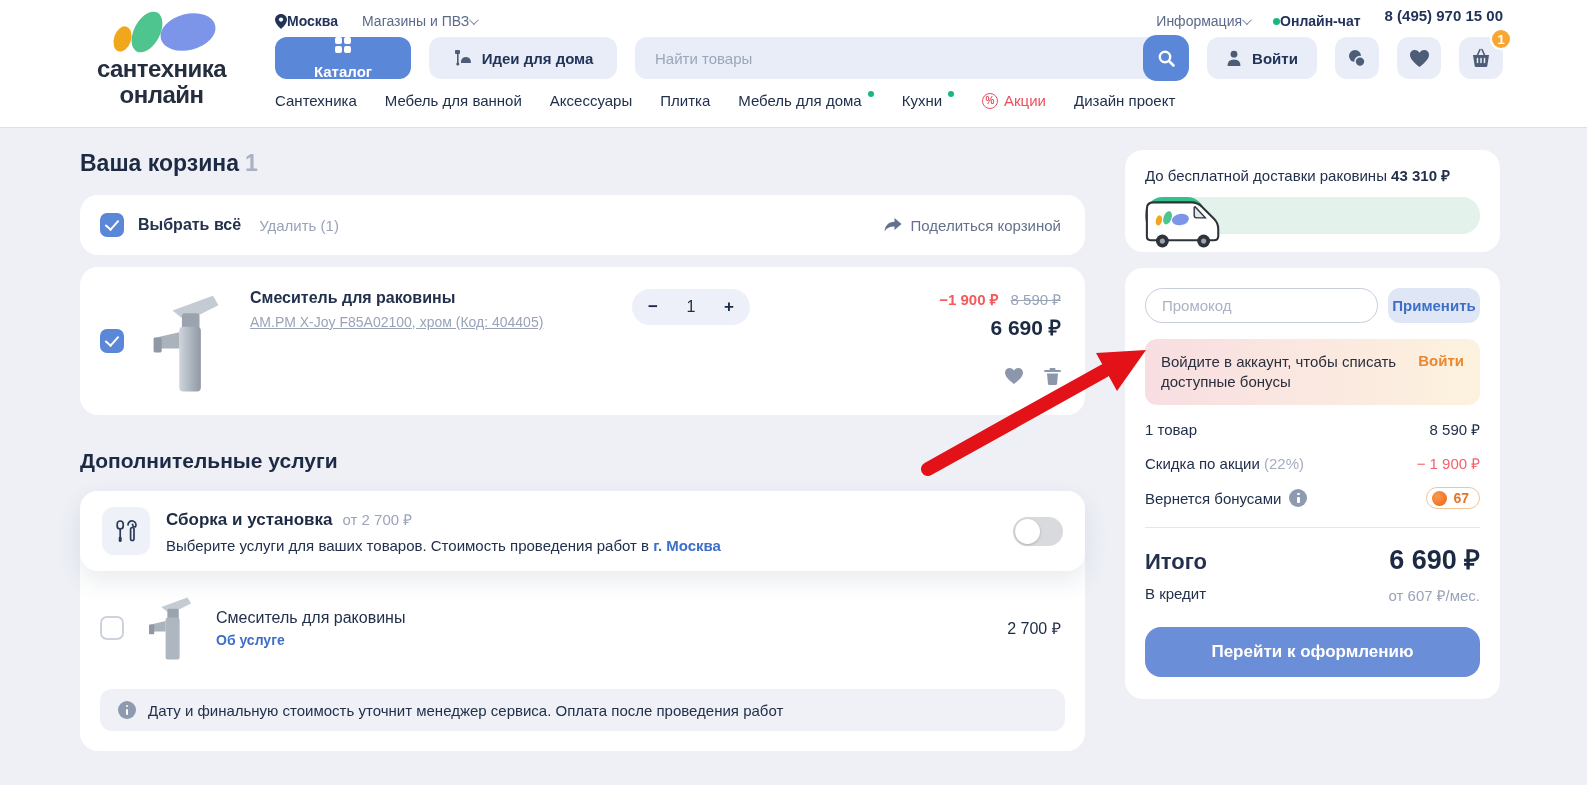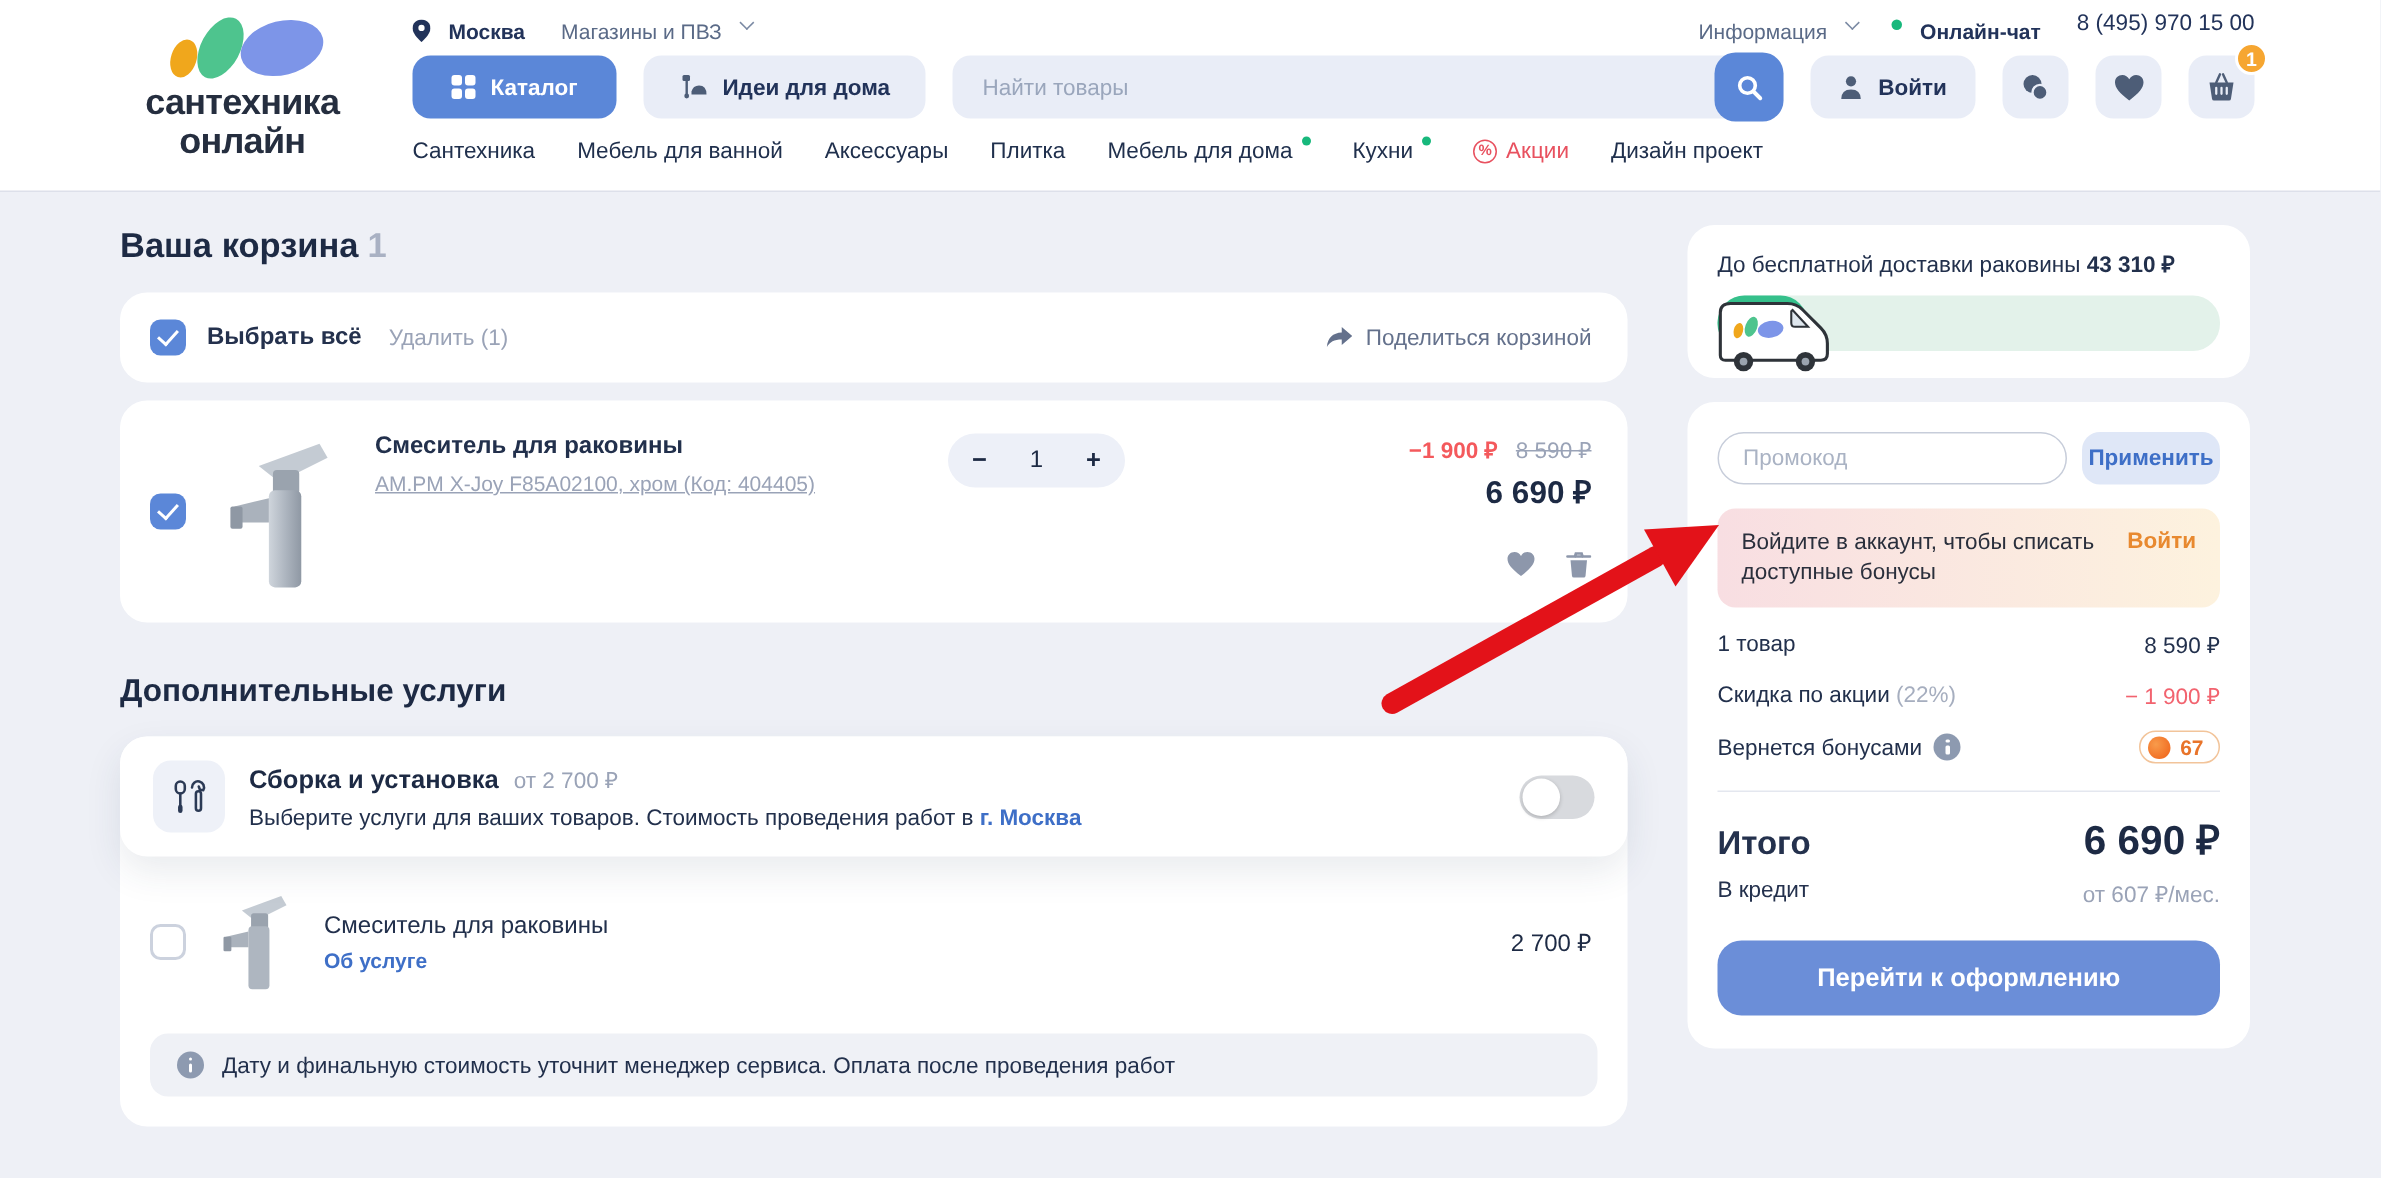--- a/index.html
+++ b/index.html
@@ -11,27 +11,27 @@
   .logo { width:163px; padding-top:10px; flex:none; }
   .logo-shapes { position:relative; height:46px; margin-left:28px; }
   .ls { position:absolute; border-radius:50%; }
   .ls-orange { width:17px; height:26px; background:#f0a71c; transform:rotate(18deg); left:6px; top:16px; }
   .ls-green  { width:26px; height:44px; background:#4ec48e; transform:rotate(28deg); left:26px; top:0; }
   .ls-blue   { width:56px; height:36px; background:#7d95e8; transform:rotate(-14deg); left:52px; top:4px; }
   .logo-text { font-weight:bold; font-size:24px; line-height:26px; color:#252e3f; text-align:center; letter-spacing:-0.5px; }
   .hright { flex:1; padding-left:32px; }
   .hrow1 { display:flex; align-items:center; height:30px; font-size:14px; }
   .hrow1 .grow { flex:1; }
-  .hlink { color:#5a6a87; margin-right:24px; display:flex; align-items:flex-start; gap:12px;margin-top:12px; }
+  .hlink { color:#5a6a87; margin-right:24px; display:flex; align-items:center; gap:0;margin-top:12px; }
   .hlink.bold { color:#22335a; font-weight:bold; }
   .chev { width:7px; height:7px; border-right:1.6px solid #7a89a3; border-bottom:1.6px solid #7a89a3; transform:rotate(45deg) translateY(-2px); display:inline-block; }
   .gdot { width:7px; height:7px; border-radius:50%; background:#18b87c; display:inline-block; }
-  .phone { font-weight:normal; color:#22335a; font-size:15px; }
+  .phone { font-weight:bold; color:#22335a; font-size:15px; }
   .hrow2 { display:flex; align-items:center; gap:18px; margin-top:6px; height:44px; }
-  .btn-catalog { width:136px; height:42px; border-radius:12px; background:#5b87d8; color:#fff; font-weight:bold; font-size:15px; display:flex; align-items:center; justify-content:center; gap:10px; border:none; cursor:pointer; }
+  .btn-catalog { width:136px; height:42px; border-radius:12px; background:#5b87d8; color:#fff; font-weight:bold; font-size:15px; display:flex; align-items:center; justify-content:center; gap:10px; border:none; cursor:pointer;flex-direction:column; }
   .grid-icon { width:16px; height:16px; display:grid; grid-template-columns:7px 7px; grid-template-rows:7px 7px; gap:2px; }
   .grid-icon i { background:#fff; border-radius:2px; }
   .btn-light { height:42px; border-radius:12px; background:#e9edf7; color:#22335a; font-weight:bold; font-size:15px; display:flex; align-items:center; justify-content:center; gap:10px; border:none; cursor:pointer; }
   .btn-ideas { width:188px; }
   .search { flex:1; height:42px; background:#e9edf7; border-radius:12px; position:relative; display:flex; align-items:center; }
   .search input { border:none; background:transparent; outline:none; font-size:15px; color:#22335a; padding:0 60px 0 20px; width:100%; font-family:inherit; }
   .search input::placeholder { color:#9aa6bc; }
   .search-btn { position:absolute; right:0; top:-2px; width:46px; height:46px; border-radius:14px; background:#5b87d8; border:none; display:flex; align-items:center; justify-content:center; cursor:pointer; }
   .btn-login { width:110px; }
   .icon-sq { width:44px; height:42px; border-radius:12px; background:#e9edf7; display:flex; align-items:center; justify-content:center; position:relative; cursor:pointer; border:none; flex:none; }

